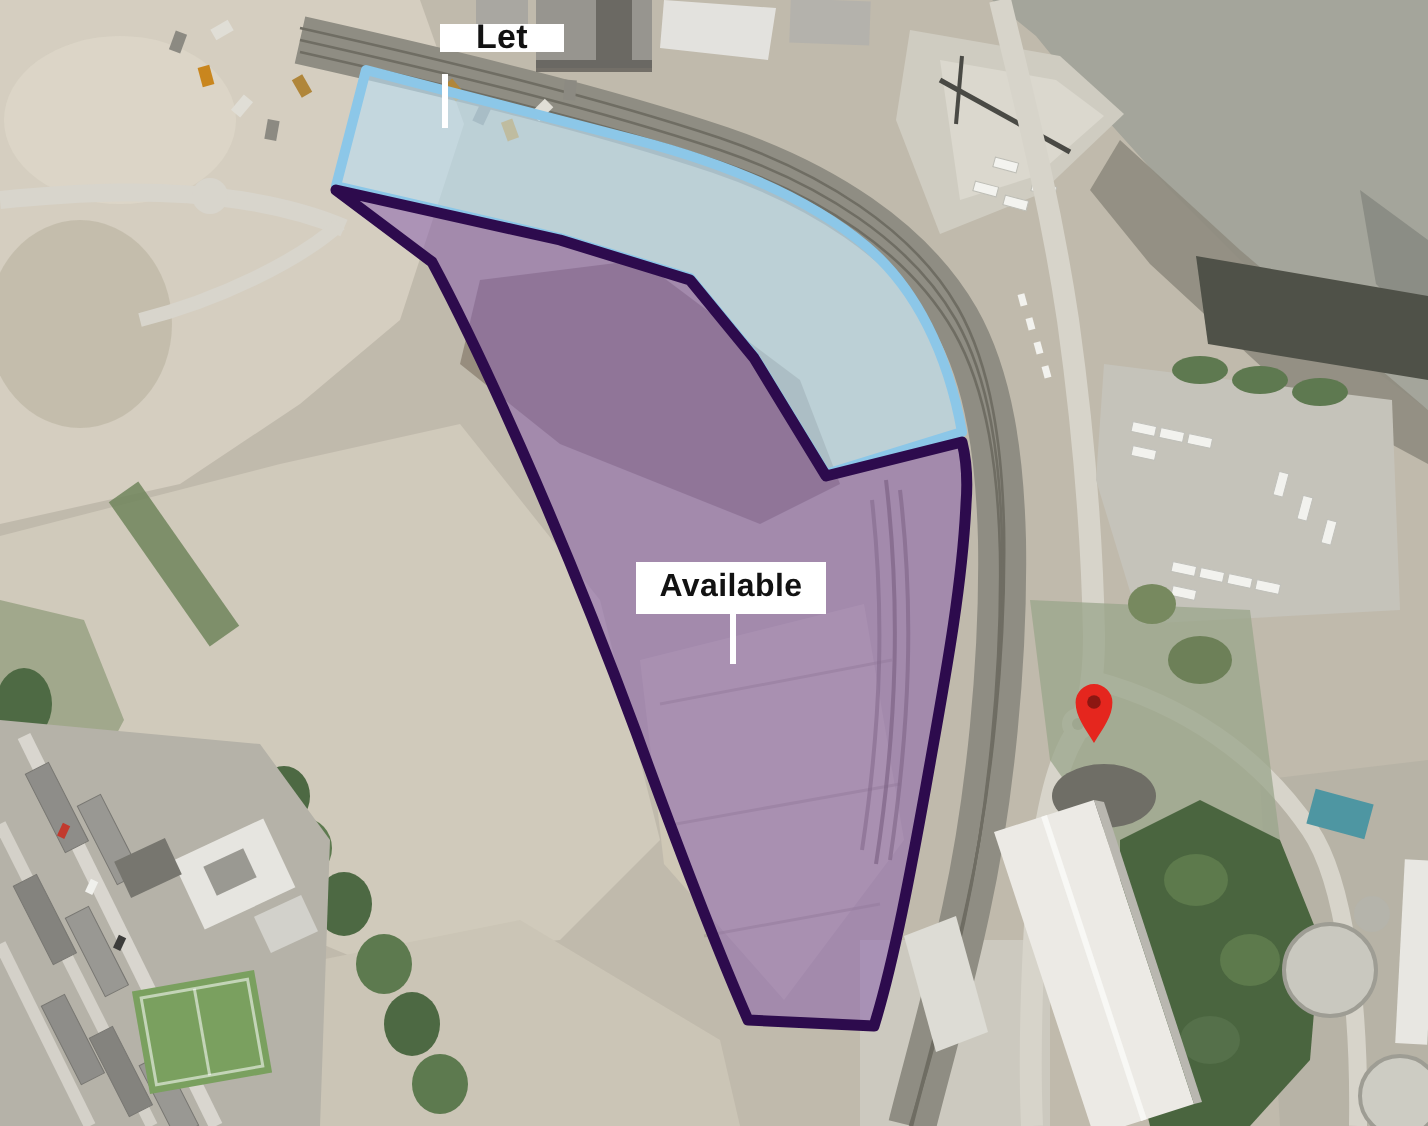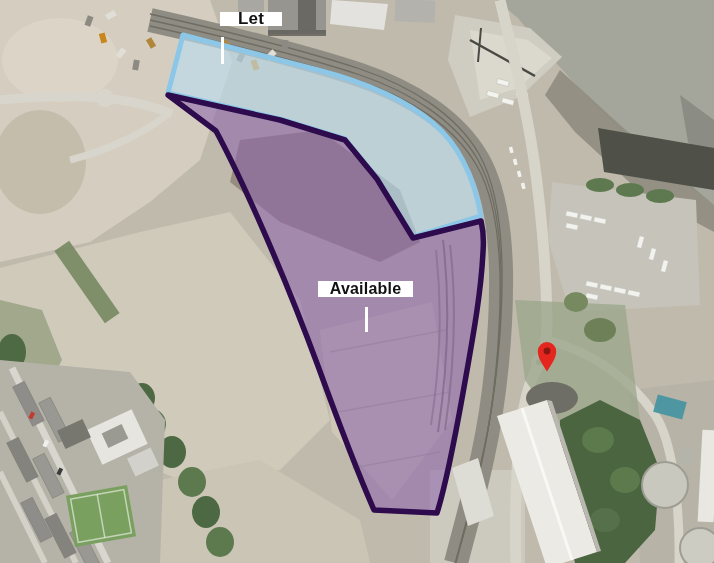--- a/index.html
+++ b/index.html
@@ -8,21 +8,21 @@
     font-family:"Liberation Sans",sans-serif;
     background:#c0baac;
   }
   .stage svg{position:absolute;left:0;top:0;display:block;}
   .map-label{
     position:absolute;background:#ffffff;color:#121212;font-weight:700;
     display:flex;align-items:center;justify-content:center;
     letter-spacing:.2px;box-sizing:border-box;z-index:30;
   }
   .label-let{left:202px;top:12px;width:62px;height:14px;font-size:17px;margin-left:18px;}
-  .label-available{left:318px;top:281px;width:95px;height:16px;font-size:16px;}
+  .label-available{left:318px;top:281px;width:95px;height:26px;font-size:16px;}
   .callout{position:absolute;width:3px;background:#ffffff;z-index:29;}
   .callout-let{left:221px;top:37px;height:27px;}
   .callout-available{left:365px;top:307px;height:25px;}
   .disclaimer{
     position:absolute;top:13px;right:11px;z-index:30;
     font-weight:700;font-size:13.5px;letter-spacing:.3px;color:#23282b;
   }
 </style>
 </head>
 <body>

